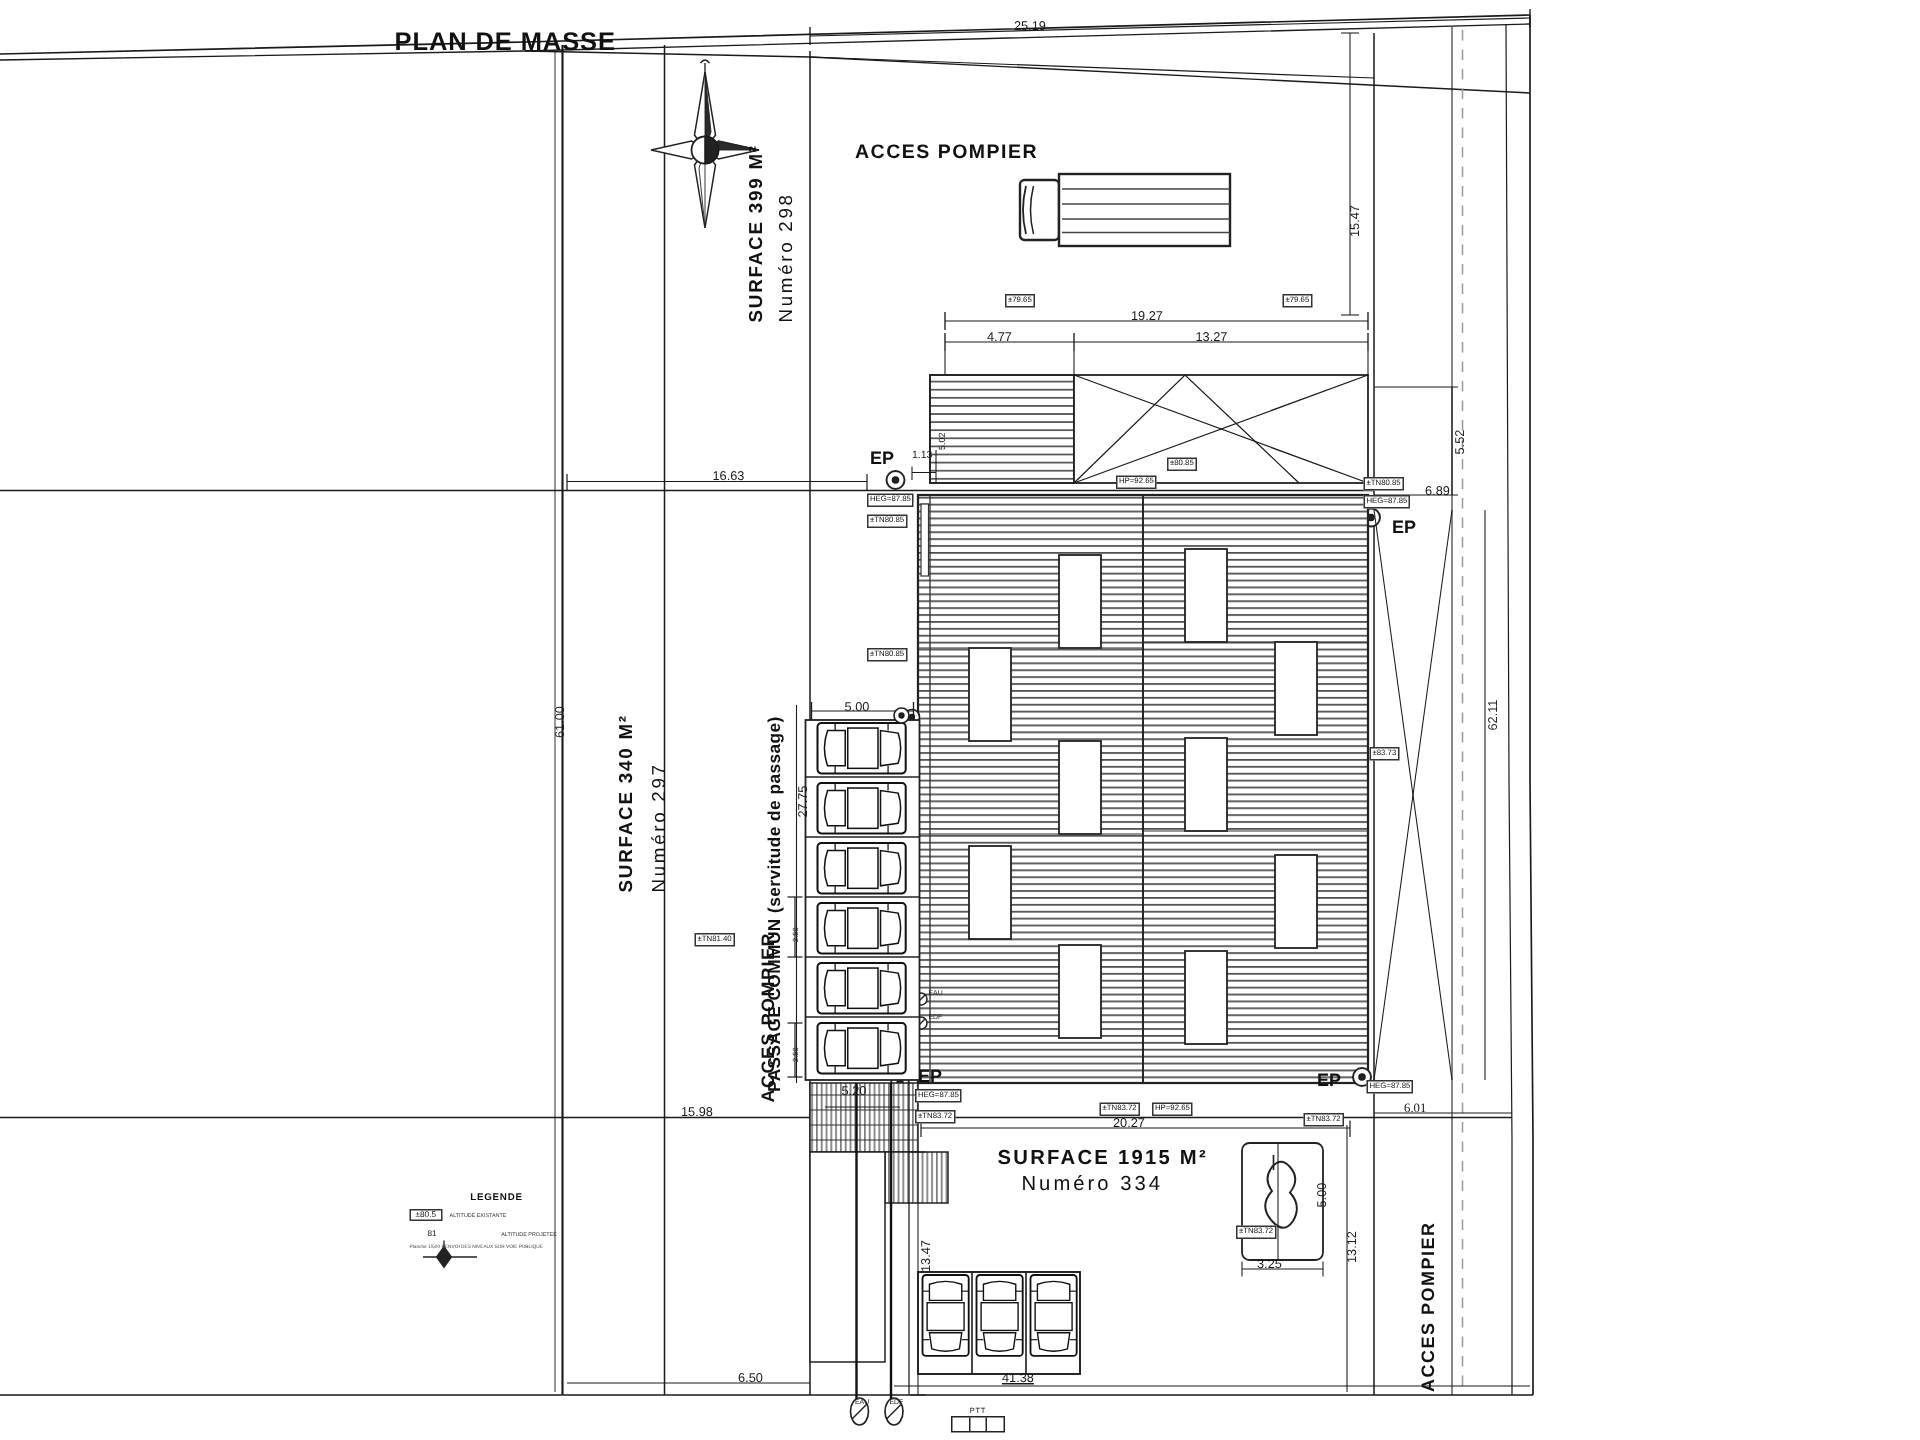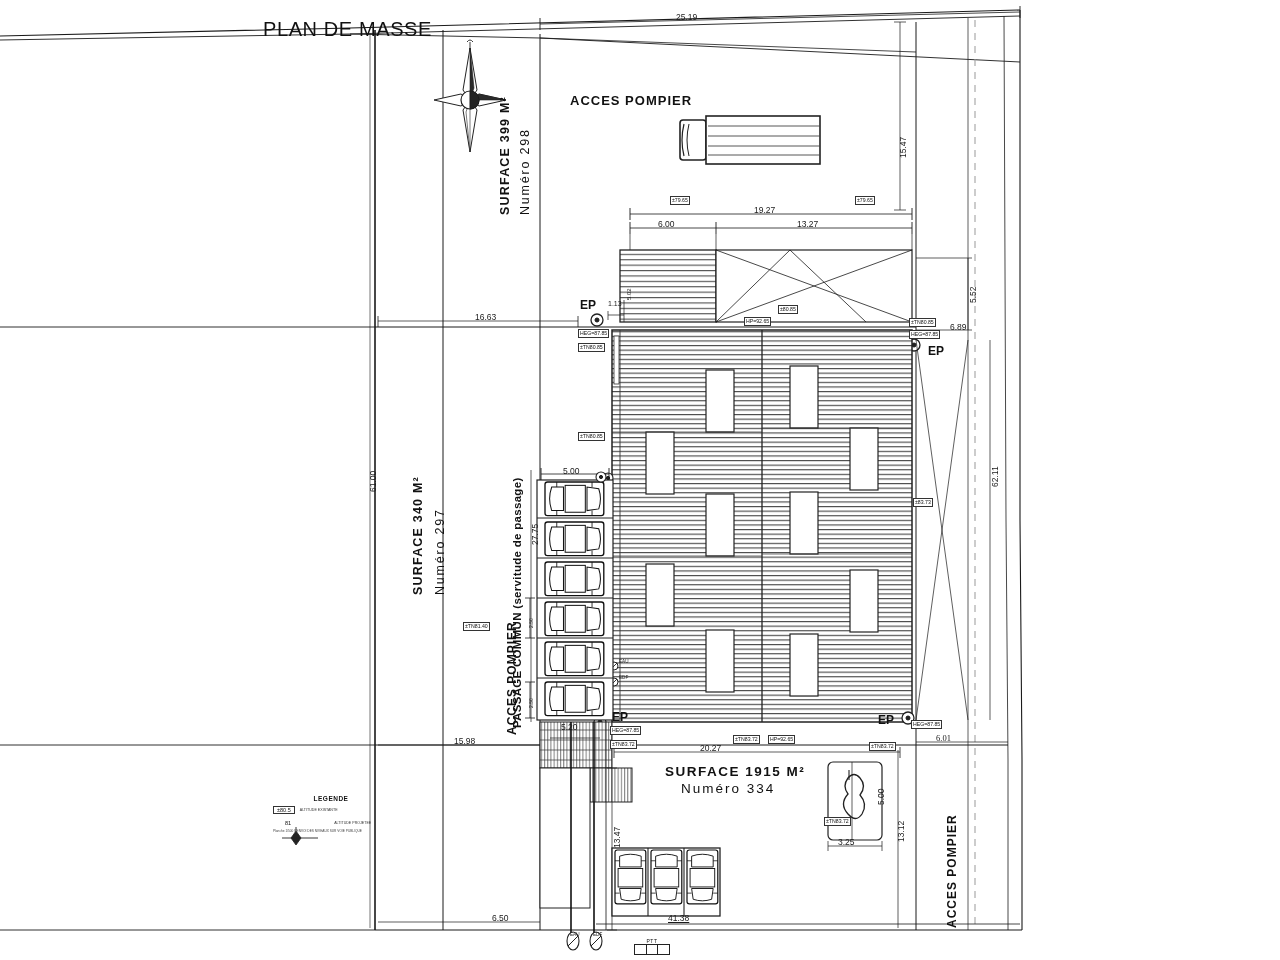--- a/index.html
+++ b/index.html
@@ -1,21 +1,21 @@
 <!DOCTYPE html>
 <html><head>
 <meta charset="utf-8">
 <title>Plan de Masse</title>
 <style>
   html,body{margin:0;padding:0;background:#ffffff;}
   body{width:1280px;height:960px;overflow:hidden;
        font-family:"Liberation Sans", sans-serif;color:#111;}
   #sheet{position:relative;width:1280px;height:960px;background:#fff;}
   #sheet svg{position:absolute;left:0;top:0;}
-  .title{position:absolute;left:263px;top:18px;font-size:20px;font-weight:normal;
+  .title{position:absolute;left:263px;top:18px;font-size:17px;font-weight:bold;
          letter-spacing:.6px;color:#111;}
   .dim{position:absolute;font-size:8.5px;color:#1a1a1a;white-space:nowrap;
        font-family:"Liberation Sans", sans-serif;}
   .dimL{position:absolute;font-size:8.5px;color:#1a1a1a;white-space:nowrap;
         transform-origin:0 0;}
   .lbl{position:absolute;font-size:12px;color:#111;white-space:nowrap;letter-spacing:1px;}
   .lblV{position:absolute;font-size:12px;color:#111;white-space:nowrap;
         letter-spacing:1px;transform-origin:0 0;}
   .parcel{position:absolute;white-space:nowrap;transform-origin:0 0;color:#111;}
   .parcel .s{font-size:12.5px;font-weight:bold;letter-spacing:1.2px;}
@@ -376,33 +376,33 @@
   <div class="tag" style="left:610px;top:726px;">HEG=87.85</div>
   <div class="tag" style="left:610px;top:740px;">±TN83.72</div>
   <div class="tag" style="left:733px;top:735px;">±TN83.72</div>
   <div class="tag" style="left:768px;top:735px;">HP=92.65</div>
   <div class="tag" style="left:869px;top:742px;">±TN83.72</div>
   <div class="tag" style="left:911px;top:720px;">HEG=87.85</div>
   <div class="tag" style="left:824px;top:817px;">±TN83.72</div>
 
   <div class="dim" style="left:676px;top:12px;">25.19</div>
   <div class="dim" style="left:754px;top:205px;">19.27</div>
-  <div class="dim" style="left:658px;top:219px;">6.00</div>
+  <div class="dim" style="left:658px;top:219px;">4.77</div>
   <div class="dim" style="left:797px;top:219px;">13.27</div>
   <div class="dim" style="left:475px;top:312px;">16.63</div>
   <div class="dimL" style="left:368px;top:492px;transform:rotate(-90deg);">61.00</div>
   <div class="dimL" style="left:898px;top:158px;transform:rotate(-90deg);">15.47</div>
   <div class="dimL" style="left:968px;top:303px;transform:rotate(-90deg);">5.52</div>
   <div class="dim" style="left:950px;top:322px;">6.89</div>
   <div class="dimL" style="left:990px;top:487px;transform:rotate(-90deg);">62.11</div>
   <div class="dimL" style="left:530px;top:545px;transform:rotate(-90deg);">27.75</div>
   <div class="dim" style="left:563px;top:466px;">5.00</div>
   <div class="dimL" style="left:528px;top:628px;transform:rotate(-90deg);font-size:5px;">2.50</div>
   <div class="dimL" style="left:528px;top:708px;transform:rotate(-90deg);font-size:5px;">2.50</div>
-  <div class="dim" style="left:700px;top:743px;">20.27</div>
+  <div class="dim" style="left:742px;top:743px;">20.27</div>
   <div class="dim" style="left:454px;top:736px;">15.98</div>
   <div class="dim" style="left:492px;top:913px;">6.50</div>
   <div class="dim" style="left:936px;top:733px;font-family:Liberation Serif, serif;">6.01</div>
   <div class="dim" style="left:668px;top:913px;text-decoration:underline;">41.38</div>
   <div class="dimL" style="left:612px;top:848px;transform:rotate(-90deg);">13.47</div>
   <div class="dim" style="left:561px;top:722px;">5.20</div>
   <div class="dim" style="left:838px;top:837px;">3.25</div>
   <div class="dimL" style="left:876px;top:805px;transform:rotate(-90deg);">5.00</div>
   <div class="dimL" style="left:896px;top:842px;transform:rotate(-90deg);">13.12</div>
   <div class="dim" style="left:608px;top:300px;font-size:7px;">1.13</div>

